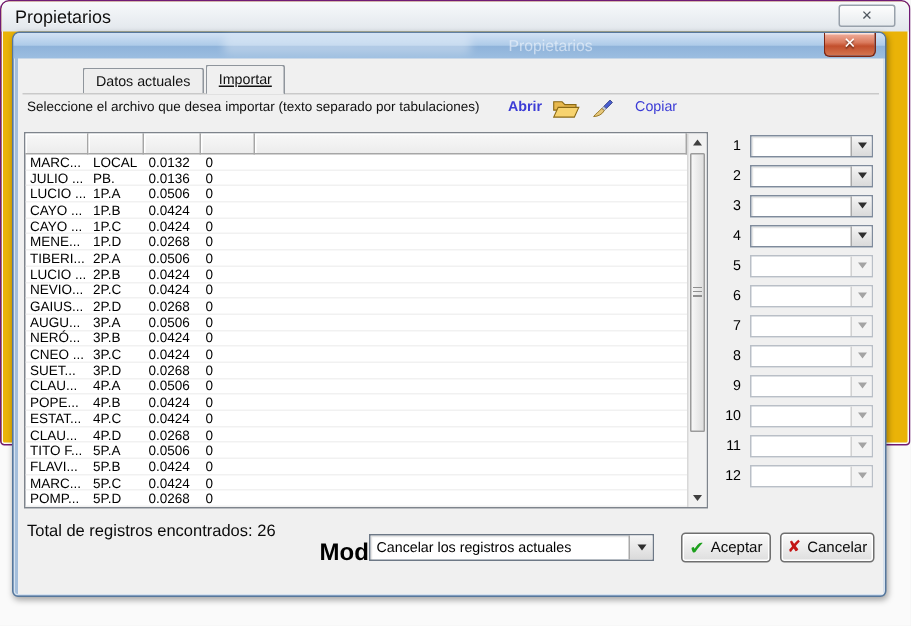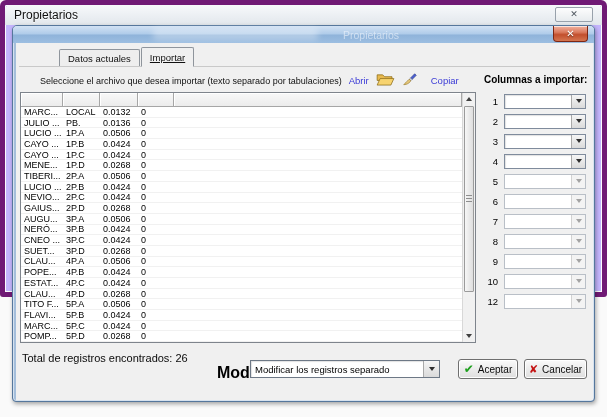--- a/index.html
+++ b/index.html
@@ -2,21 +2,21 @@
 <html><head>
 <meta charset="utf-8">
 <style>
   * { box-sizing: border-box; margin: 0; padding: 0; }
   html,body { width:607px; height:417px; background:#fafafa;
     font-family:"Liberation Sans","DejaVu Sans",sans-serif; }
   .screen { position:relative; width:607px; height:417px; overflow:hidden; }
 
   
   .outer-window { position:absolute; left:0; top:0; width:607px; height:297px;
-    background:#c4b5fd; border:5px solid #701a75; border-radius:6px 6px 3px 3px;
+    background:#eab308; border:1px solid #701a75; border-radius:6px 6px 3px 3px;
     box-shadow: inset 0 0 0 1px #fbfcfd; }
   .outer-titlebar { position:relative; height:20px; border-radius:5px 5px 0 0;
     background:linear-gradient(180deg,#f7f9fb,#e2e7ec); }
   .outer-title { position:absolute; left:9px; top:3px; font-size:12px; color:#101010;
     text-shadow:0 1px 0 rgba(255,255,255,.8); white-space:nowrap; }
   .outer-close { position:absolute; right:9px; top:2px; width:38px; height:15px;
     border:1px solid #98a1ab; border-radius:2px;
     background:linear-gradient(180deg,#fdfdfd,#e7ebee); cursor:pointer;
     display:flex; align-items:center; justify-content:center; }
   .outer-close .glyph { font-size:9px; line-height:9px; color:#4e565e; font-weight:bold; }
@@ -46,25 +46,25 @@
   
   .tab-strip { position:absolute; left:3px; top:4px; right:3px; height:20px;
     display:flex; align-items:flex-end; border-bottom:1px solid #c9c9c9;padding-left:40px; }
   .tab { height:17px; padding:0 8px; margin-right:1px; font-size:9.5px; color:#111;
     background:#eeeeee; border:1px solid #8f959c; border-bottom:none;
     border-radius:2px 2px 0 0; display:flex; align-items:center; cursor:pointer; }
   .tab.active { height:20px; background:#f0f0f0; position:relative; z-index:2;
     margin-bottom:-1px; border-bottom:1px solid #f0f0f0; font-size:9.5px;text-decoration:underline; }
 
   
-  .toolbar { position:absolute; left:24px; top:27px; height:16px; width:450px;
-    display:flex; align-items:flex-end; }
+  .toolbar { position:absolute; left:6px; top:27px; height:16px; width:450px;
+    display:flex; align-items:flex-start; }
   .instruction { font-size:9px; color:#101010; white-space:nowrap; }
   .link { font-size:9.5px; color:#3b3bd6; cursor:pointer; white-space:nowrap; }
-  .link.open { margin-left:7px; }
+  .link.open { margin-left:19px;font-weight:bold; }
   .icon-btn { margin-left:7px; cursor:pointer; display:flex; align-items:center; }
   .link.copy { margin-left:14px; }
 
   
   .grid { position:absolute; left:4px; top:49px; width:456px; height:251px;
     background:#fff; border:1px solid #7e848c; }
   .grid-header { position:absolute; left:0; top:0; right:13px; height:14px; display:flex; }
   .hcell { height:14px; background:linear-gradient(180deg,#f8f8f8,#ececec);
     border-right:1px solid #a6a6a6; border-bottom:1px solid #a6a6a6;
     box-shadow: inset 1px 1px 0 #ffffff; }
@@ -377,21 +377,20 @@
             </div>
             <div class="sb-thumb">
               <div class="sb-grip"></div>
             </div>
             <div class="sb-btn sb-down">
               <i class="tri-dn"></i>
             </div>
           </div>
         </div>
 
-        <div class="panel-title">Columnas a importar:</div>
         <div class="col-list">
   <div class="combo-row">
     <span class="num">1</span>
     <div class="combo">
       <span class="combo-value"></span>
       <span class="arrow-btn">
                   <i class="tri"></i>
                 </span>
     </div>
   </div>
@@ -479,37 +478,46 @@
   <div class="combo-row">
     <span class="num">10</span>
     <div class="combo disabled">
       <span class="combo-value"></span>
       <span class="arrow-btn">
                   <i class="tri"></i>
                 </span>
     </div>
   </div>
 
+  <div class="combo-row">
+    <span class="num">11</span>
+    <div class="combo disabled">
+      <span class="combo-value"></span>
+      <span class="arrow-btn">
+                  <i class="tri"></i>
+                </span>
+    </div>
+  </div>
 
   <div class="combo-row">
     <span class="num">12</span>
     <div class="combo disabled">
       <span class="combo-value"></span>
       <span class="arrow-btn">
                   <i class="tri"></i>
                 </span>
     </div>
   </div>
 </div>
 
         <div class="total-text">Total de registros encontrados: 26</div>
 
         <div class="mode-label">Modo:</div>
         <div class="mode-combo">
-          <span class="mode-value">Modificar los registros separado</span>
+          <span class="mode-value">Cancelar los registros actuales</span>
           <span class="arrow-btn">
               <i class="tri"></i>
             </span>
         </div>
 
         <div class="btn btn-accept">
           <span class="check-glyph">✔</span>
           <span class="blabel">Aceptar</span>
         </div>
         <div class="btn btn-cancel">

